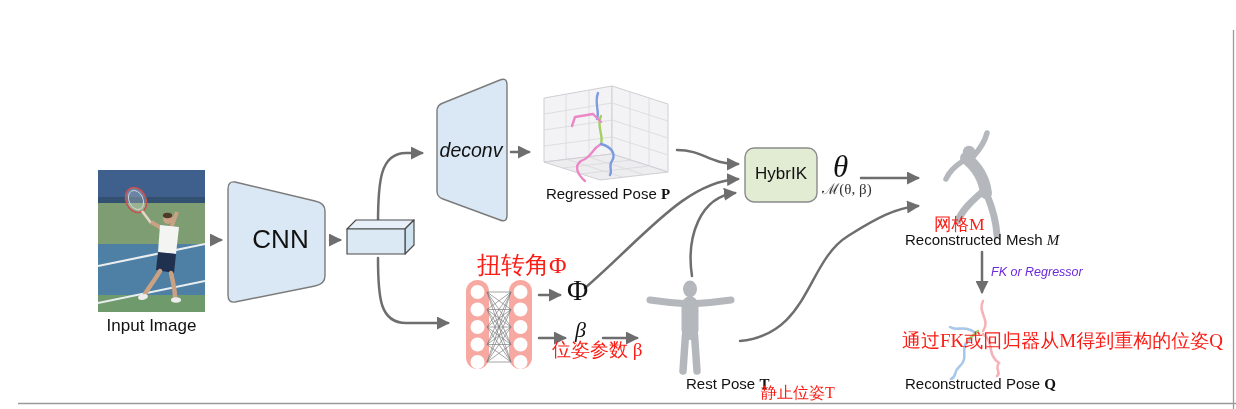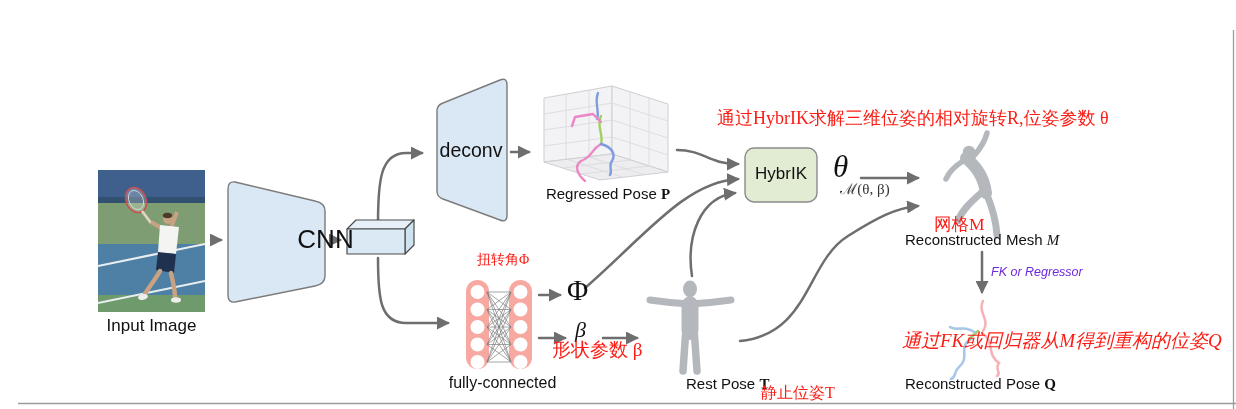--- a/index.html
+++ b/index.html
@@ -9,44 +9,44 @@
   }
   .stage svg.layer{position:absolute;left:0;top:0;z-index:1;}
   .txt{position:absolute;z-index:3;color:#111;white-space:nowrap;line-height:1.12;}
   .center{text-align:center;}
   .red{color:#fb1d15;font-family:"Liberation Serif","DejaVu Serif",serif;}
   .serif{font-family:"Liberation Serif","DejaVu Serif",serif;}
   .mvar-b{font-family:"Liberation Serif","DejaVu Serif",serif;font-weight:bold;}
   .mvar-i{font-family:"Liberation Serif","DejaVu Serif",serif;font-style:italic;}
 
   
-  #lbl-cnn{left:228px;top:225px;width:105px;font-size:26px;padding-left:45px;}
-  #lbl-deconv{left:433px;top:140px;width:76px;font-size:19.5px;}
+  #lbl-cnn{left:228px;top:225px;width:105px;font-size:26px;}
+  #lbl-deconv{left:433px;top:140px;width:76px;font-size:19.5px;font-style:italic;}
   #lbl-hybrik{left:745px;top:164px;width:72px;font-size:17px;}
   #lbl-fc{left:440px;top:374px;width:125px;font-size:16px;}
   #lbl-input{left:98px;top:316px;width:107px;font-size:17px;}
   #lbl-regressed{left:538px;top:186px;width:140px;font-size:15px;}
   #lbl-rest{left:645px;top:376px;font-size:15px;margin-left:41px;}
   #lbl-recmesh{left:905px;top:232px;font-size:15px;}
   #lbl-recpose{left:905px;top:376px;font-size:15px;}
   #lbl-fkreg{left:991px;top:265px;font-size:12.5px;font-style:italic;color:#6d28d9;}
-  #lbl-meshfn{left:840px;top:181px;font-size:15px;color:#333;}
+  #lbl-meshfn{left:822px;top:181px;font-size:15px;color:#333;}
 
   
   #sym-theta{left:833px;top:150px;font-size:31px;font-style:italic;}
   #sym-phi{left:567px;top:274px;font-size:29px;}
   #sym-beta{left:575px;top:318px;font-size:22px;font-style:italic;}
 
   
   #red-joints{left:554px;top:53px;font-size:24px;}
   #red-note-top{left:717px;top:108px;font-size:18px;}
   #red-smpl1{left:934px;top:195px;font-size:17.5px;}
   #red-smpl2{left:934px;top:215px;font-size:17.5px;}
-  #red-fk{left:902px;top:330px;font-size:19px;font-style:italic;}
-  #red-twist{left:477px;top:252px;font-size:14px;}
+  #red-fk{left:902px;top:330px;font-size:19px;}
+  #red-twist{left:477px;top:252px;font-size:24px;}
   #red-shape{left:552px;top:339px;font-size:19px;}
   #red-rest{left:744px;top:384px;font-size:16px;margin-left:17px;}
 
   
   #photo{
     position:absolute;left:98px;top:170px;width:107px;height:142px;z-index:2;
     background:linear-gradient(180deg,
       #3f5f8c 0%,#3f5f8c 19%,
       #32506f 19%,#32506f 23%,
       #7e9d73 23%,#7e9d73 52%,
@@ -222,33 +222,31 @@
       <path d="M 73 103 C 75 112 77 120 77 127" fill="none" stroke="#c9a183" stroke-width="4.5" stroke-linecap="round"></path>
       <ellipse cx="45" cy="127" rx="5" ry="2.8" transform="rotate(-15 45 127)" fill="#ededed"></ellipse>
       <ellipse cx="78" cy="130" rx="5" ry="2.8" fill="#ededed"></ellipse>
     </svg>
   </div>
 
   <div class="txt center" id="lbl-input">Input Image</div>
   <div class="txt center" id="lbl-cnn">CNN</div>
   <div class="txt center" id="lbl-deconv">deconv</div>
   <div class="txt center" id="lbl-hybrik">HybrIK</div>
-  <div class="txt center" id="lbl-fc">fully-connected</div>
 
   <div class="txt center" id="lbl-regressed"><span>Regressed Pose </span><span class="mvar-b">P</span></div>
   <div class="txt" id="lbl-rest"><span>Rest Pose </span><span class="mvar-b">T</span></div>
   <div class="txt" id="lbl-recmesh"><span>Reconstructed Mesh </span><span class="mvar-i">M</span></div>
   <div class="txt" id="lbl-recpose"><span>Reconstructed Pose </span><span class="mvar-b">Q</span></div>
   <div class="txt" id="lbl-fkreg">FK or Regressor</div>
   <div class="txt serif" id="lbl-meshfn">ℳ(θ, β)</div>
 
   <div class="txt serif" id="sym-theta">θ</div>
   <div class="txt serif" id="sym-phi">Φ</div>
   <div class="txt serif" id="sym-beta">β</div>
 
-  <div class="txt red" id="red-note-top">通过HybrIK求解三维位姿的相对旋转R,位姿参数 θ</div>
   <div class="txt red" id="red-smpl2">网格M</div>
   <div class="txt red" id="red-fk">通过FK或回归器从M得到重构的位姿Q</div>
   <div class="txt red" id="red-twist">扭转角Φ</div>
-  <div class="txt red" id="red-shape">形状参数 β</div>
+  <div class="txt red" id="red-shape">位姿参数 β</div>
   <div class="txt red" id="red-rest">静止位姿T</div>
 
 </div>
 
 </body></html>

